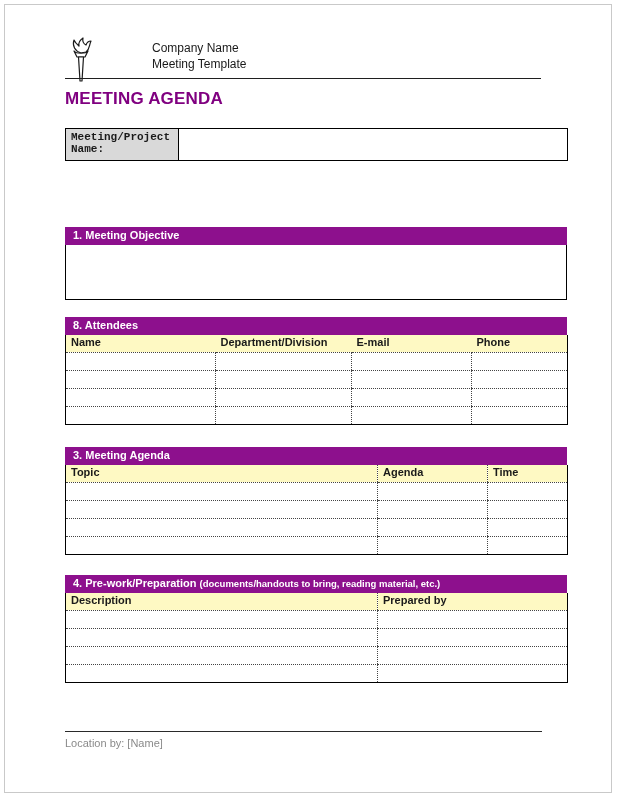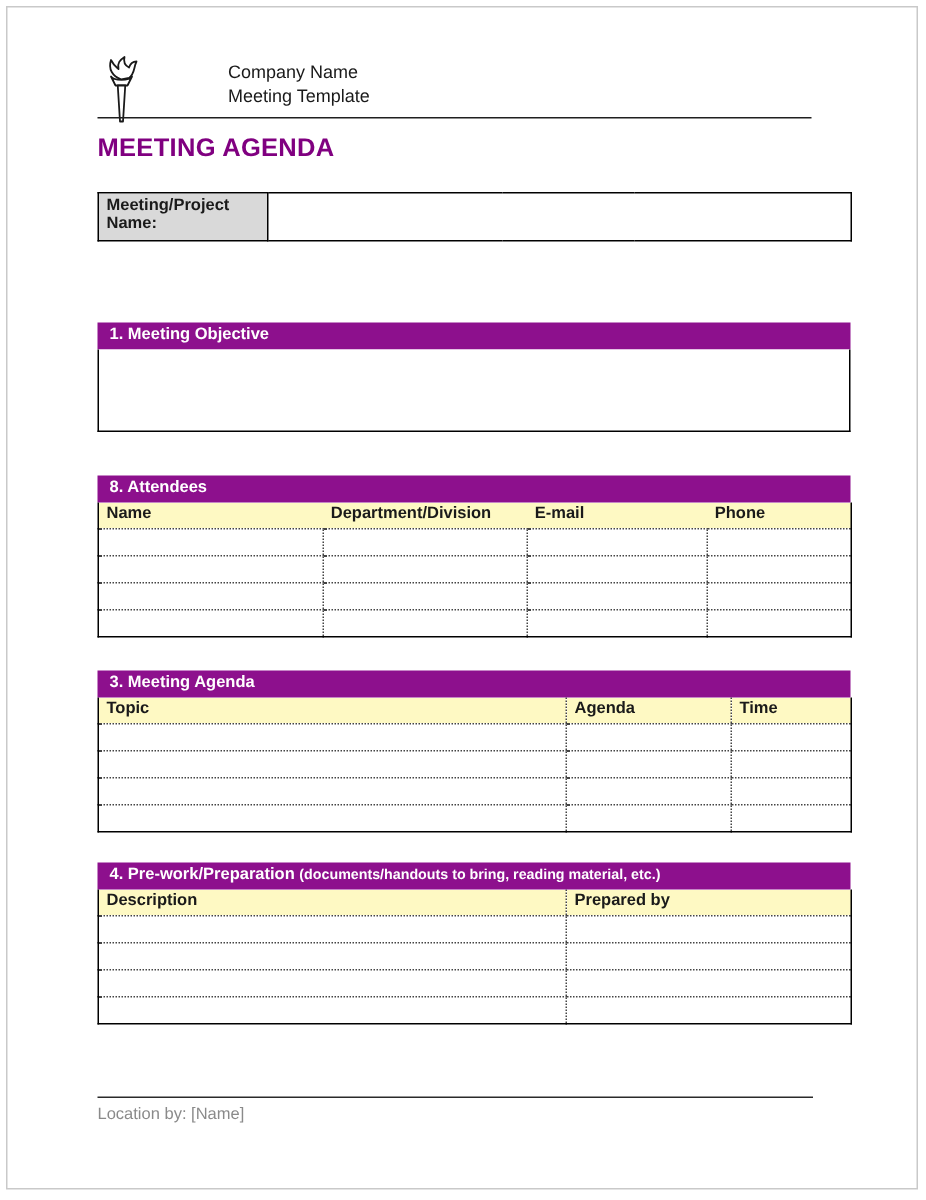--- a/index.html
+++ b/index.html
@@ -23,21 +23,21 @@
   .logo { position: absolute; left: 64px; top: 37px; }
   .company-block { position: absolute; left: 152px; top: 40px; font-size: 12px; line-height: 16px; }
   .header-rule { position: absolute; left: 65px; top: 78px; width: 476px; border-top: 1.5px solid #1f1f1f; }
   .page-title { position: absolute; left: 65px; top: 89px; margin: 0; font-size: 17px; font-weight: bold; color: #800080; letter-spacing: 0.2px; }
 
   
   table { border-collapse: collapse; table-layout: fixed; width: 502px; }
   td { padding: 2px 5px; font-size: 11px; vertical-align: top; overflow: hidden; }
 
   
-  .info-table { position: absolute; left: 65px; top: 128px; }
+  .info-table { position: absolute; left: 65px; top: 128px; font-family: Liberation Mono, monospace; }
   .info-table td { border: 1px solid #000; }
   .info-table { border: 1.5px solid #000; }
   .info-table .lbl { background: #d9d9d9; font-weight: bold; }
   .info-table .hint { font-weight: normal; display: block; }
   .info-table .r1 td { height: 32px; }
   .info-table .r2 td { height: 33px; }
   .info-table .r3 td { height: 18px; }
 
   
   .section { position: absolute; left: 65px; width: 502px; }
@@ -52,21 +52,21 @@
   .sec-table { border: 1px solid #000; border-top: none; }
   .sec-table .hdr td {
     background: #fef9c3; font-weight: bold; height: 17px;
     border-bottom: 1px dotted #444; padding-top: 1px;
   }
   .sec-table.vsep-hdr .hdr td + td { border-left: 1px dotted #444; }
   .sec-table .data td { height: 18px; border-bottom: 1px dotted #444; border-left: 1px dotted #444; }
   .sec-table .data td:first-child { border-left: none; }
   .sec-table tr.data:last-child td { border-bottom: none; }
 
-  .sec-objective { top: 215px; }
+  .sec-objective { top: 227px; }
   .sec-attendees { top: 317px; }
   .sec-agenda   { top: 447px; }
   .sec-prework  { top: 575px; }
 
   
   .footer-rule { position: absolute; left: 65px; top: 731px; width: 477px; border-top: 1.5px solid #2a2a2a; }
   .footer-text { position: absolute; left: 65px; top: 737px; font-size: 11px; color: #8a8a8a; }
 </style>
 </head>
 <body>

